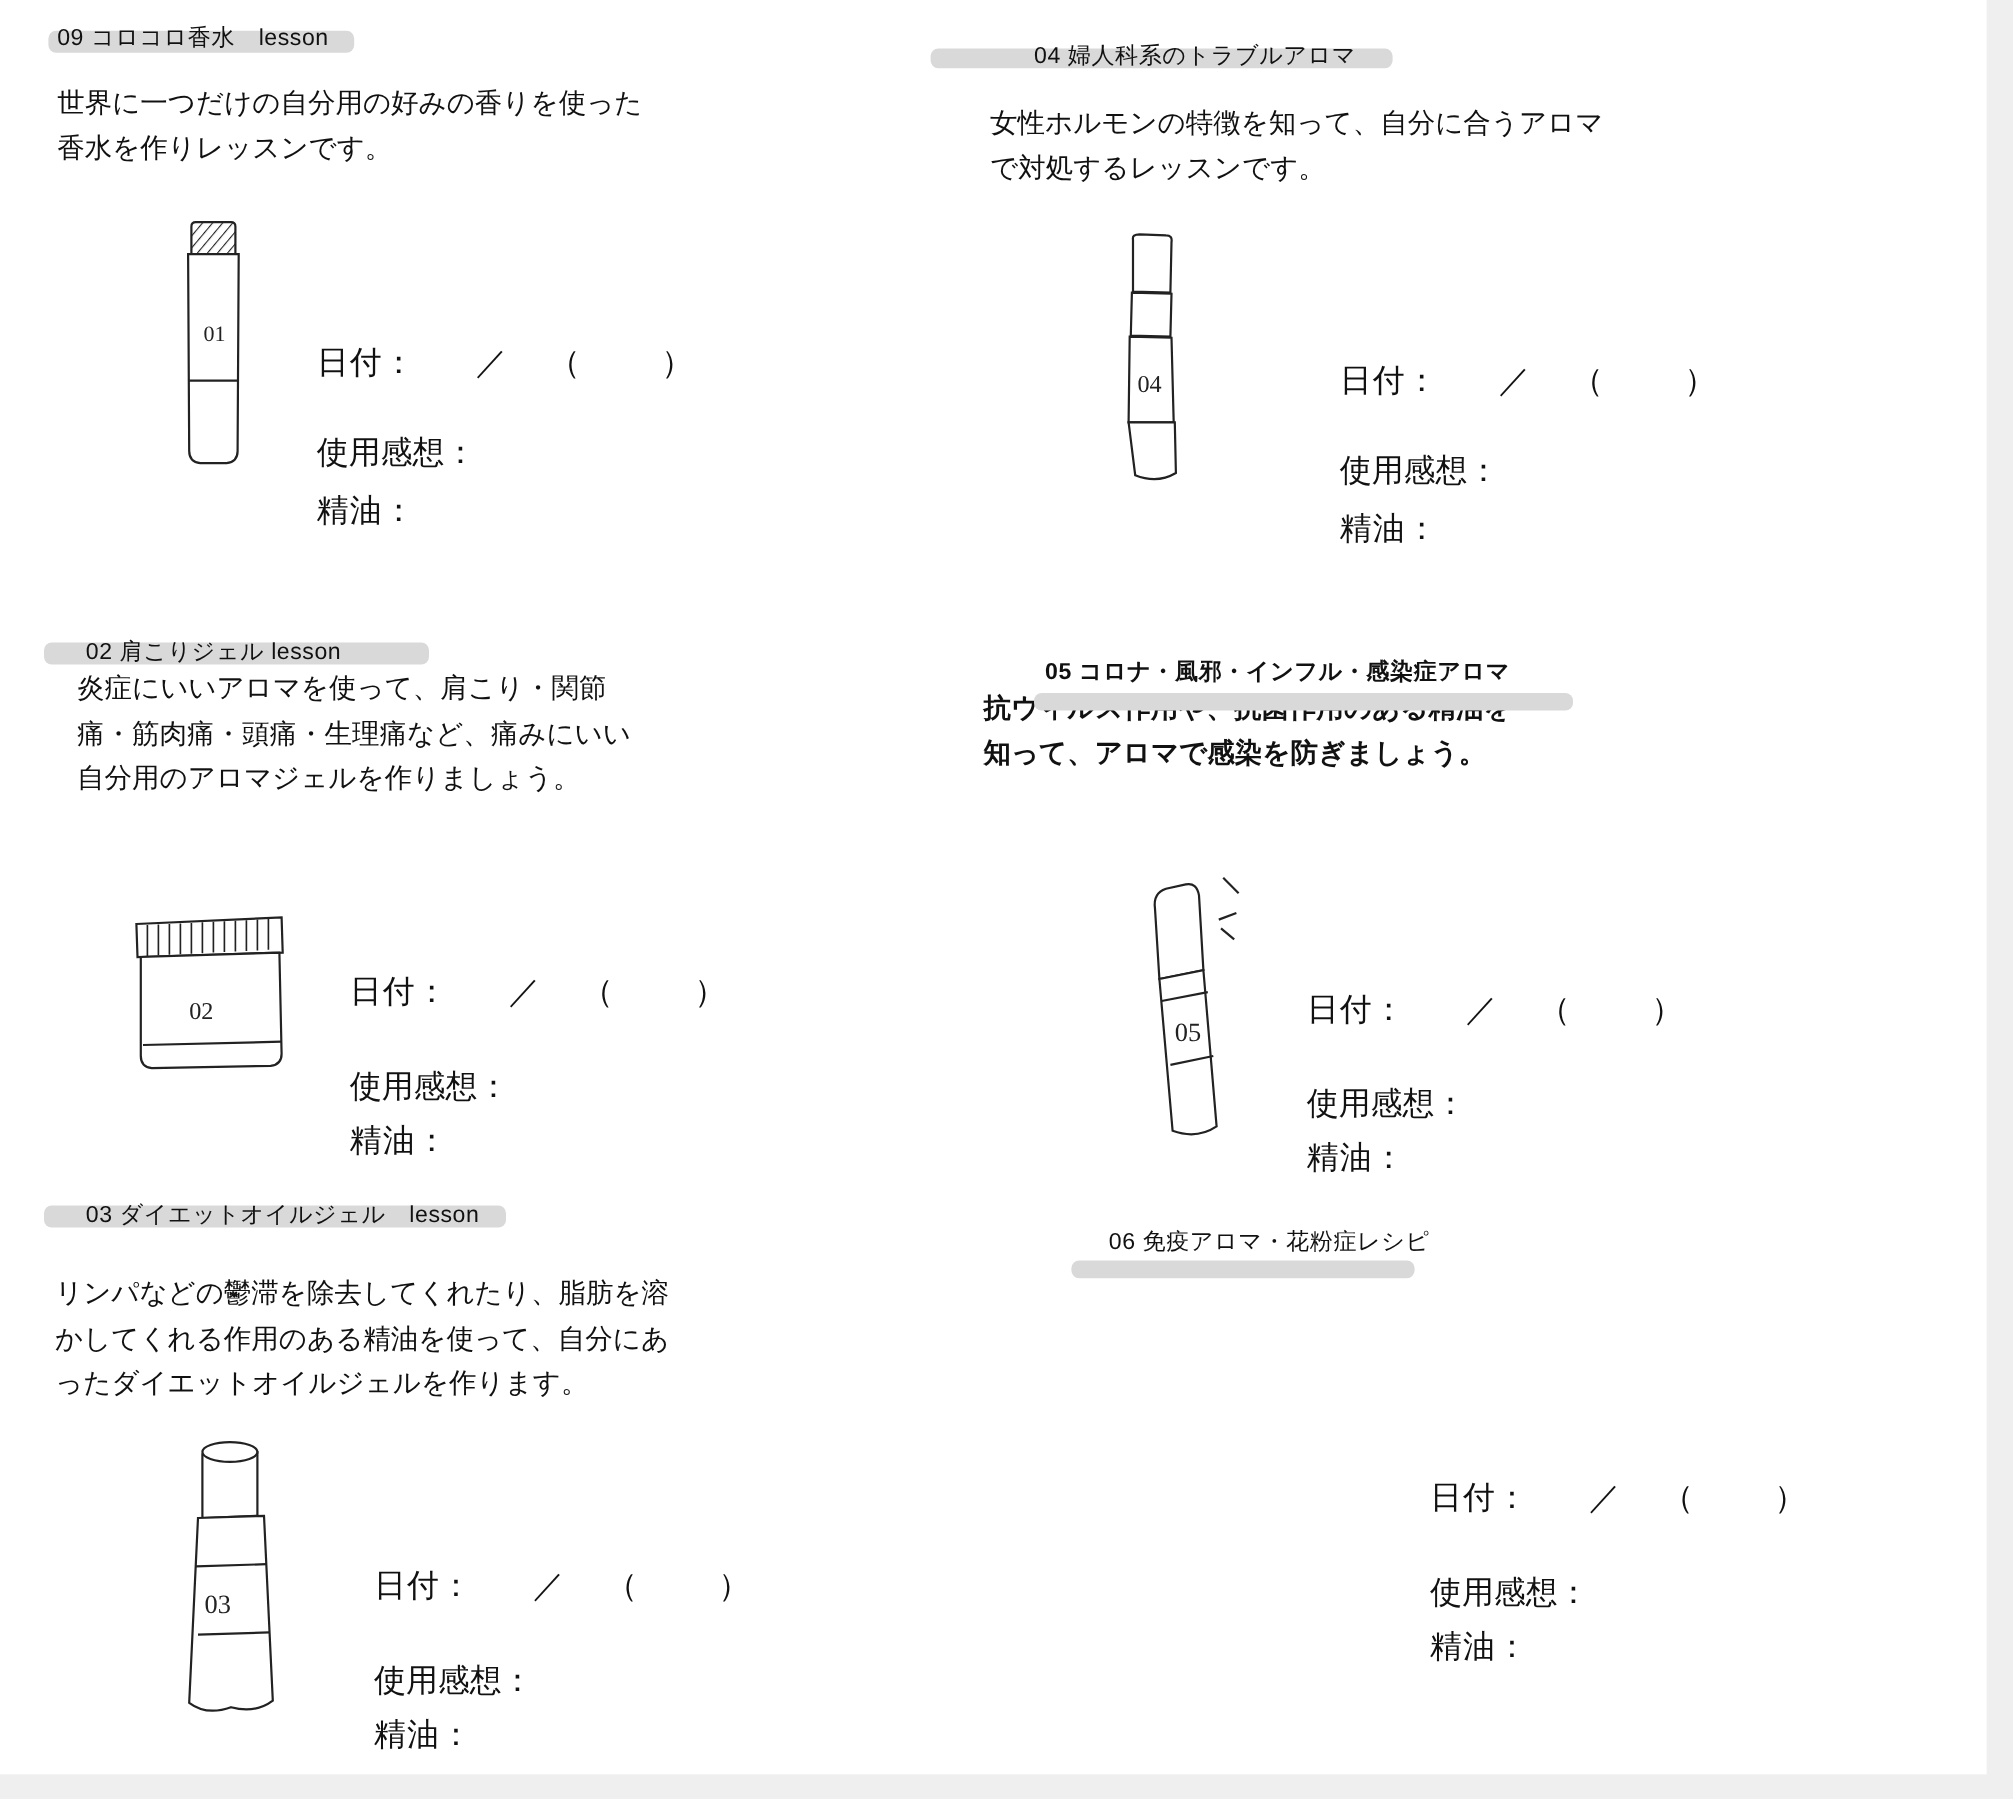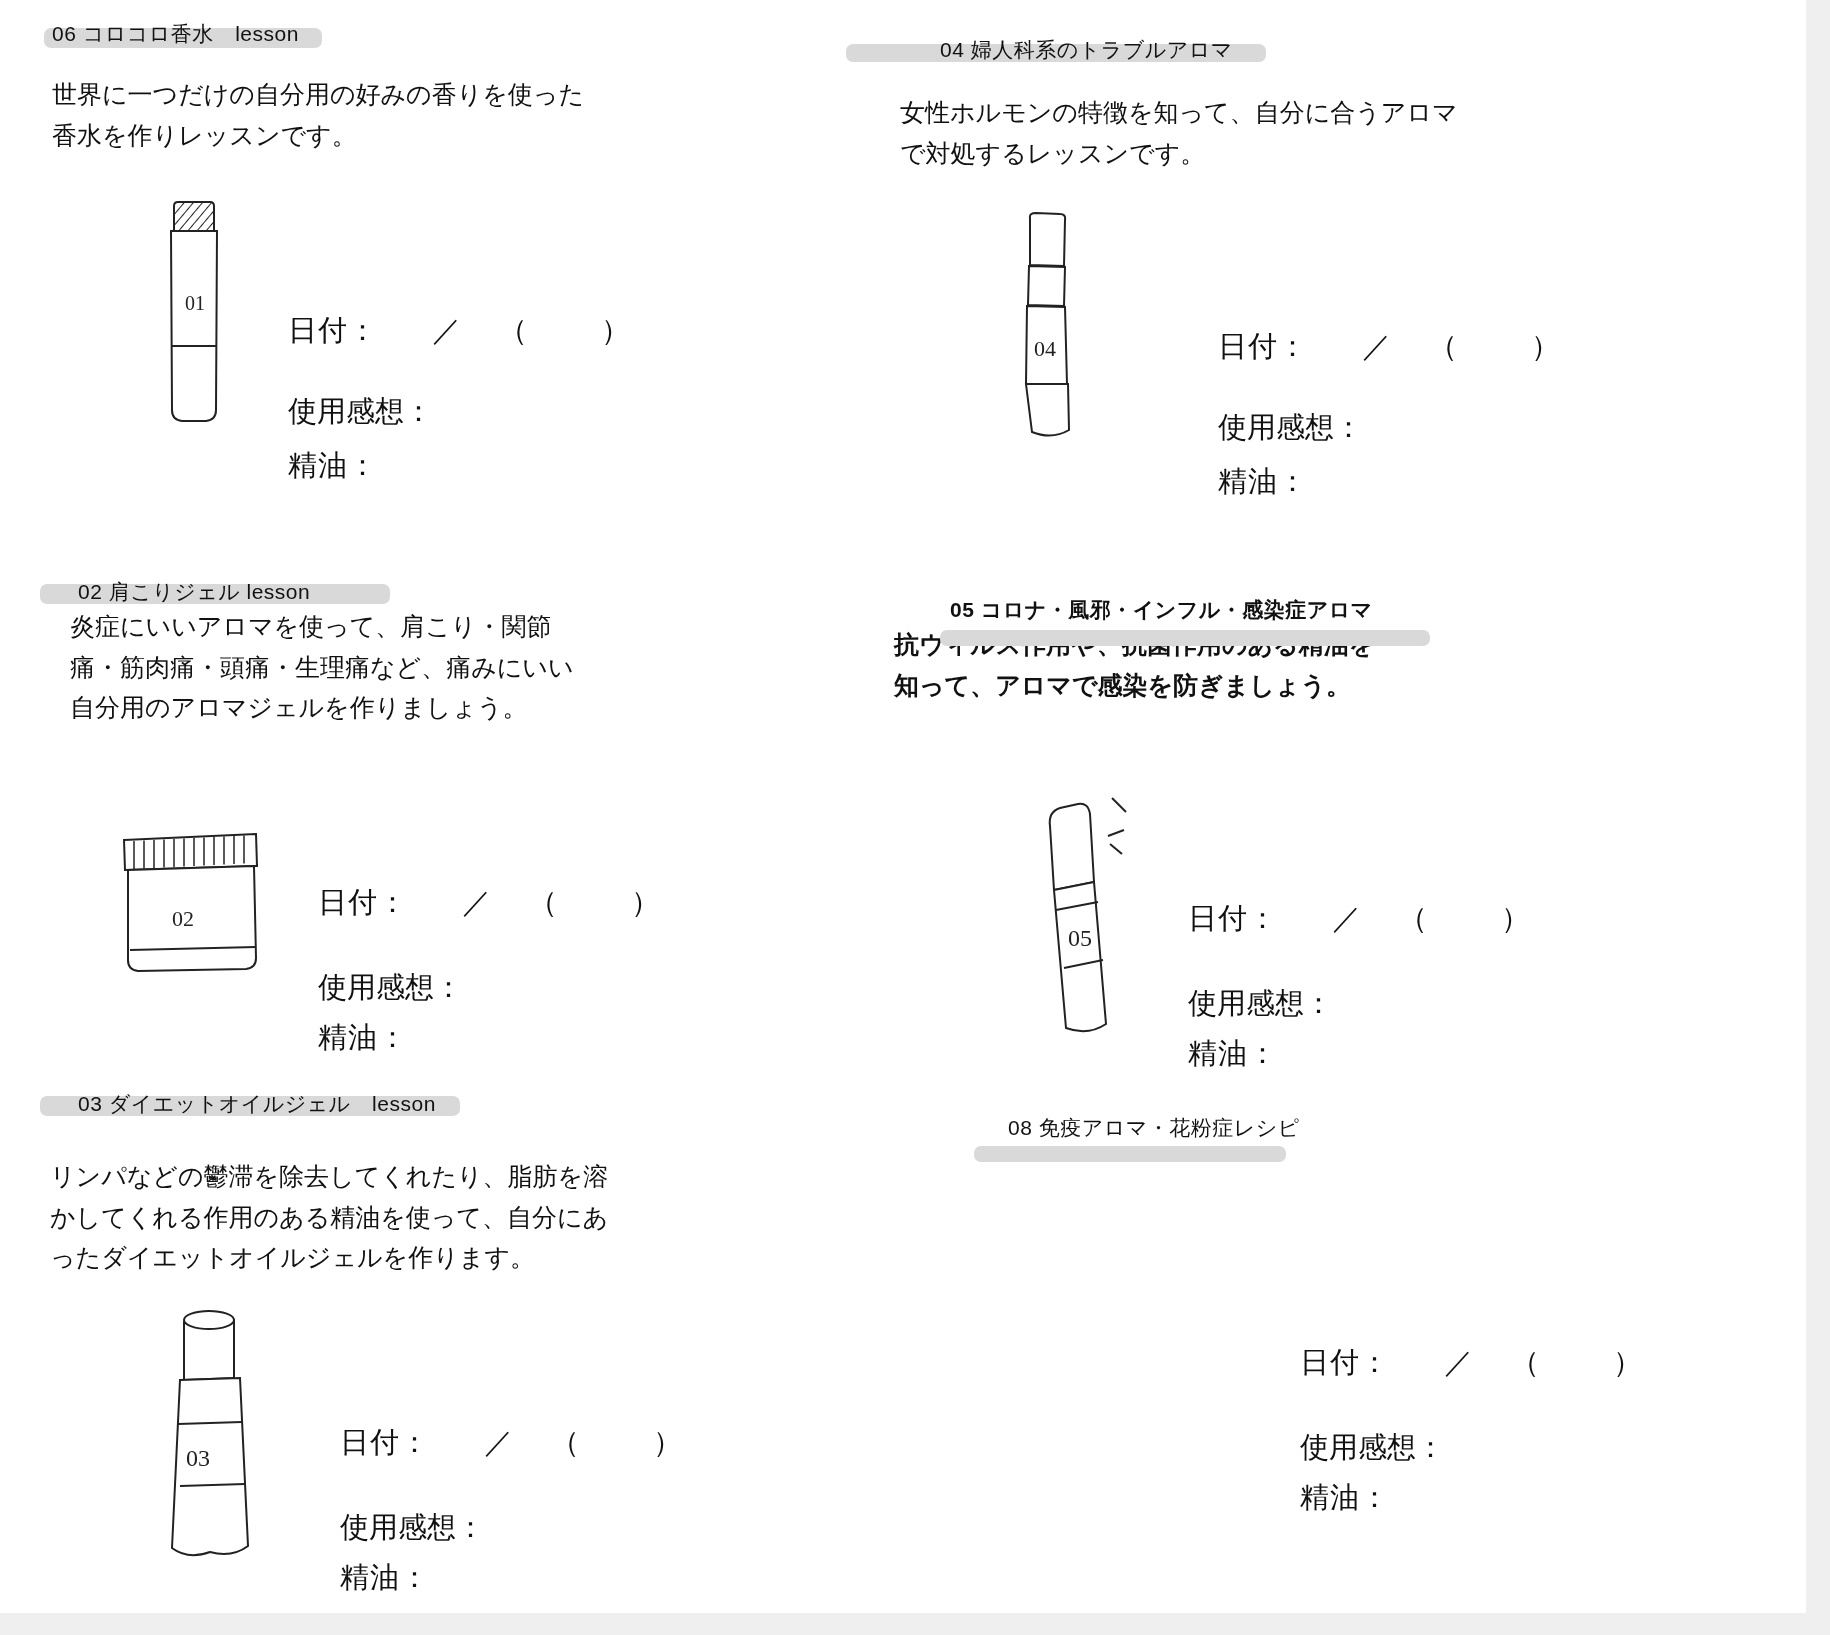--- a/index.html
+++ b/index.html
@@ -87,21 +87,21 @@
 <div class="page">
 
   <div class="gutter-right"></div>
   <div class="gutter-bottom"></div>
 
   <div class="col-left">
 
     <div class="block" style="left:52px; top:20px;">
       <div class="title-wrap">
         <span class="title-hl" style="left:-8px; top:8px; width:278px; height:20px;"></span>
-        <span class="title-text">06  コロコロ香水　lesson</span>
+        <span class="title-text">09  コロコロ香水　lesson</span>
       </div>
       <div class="desc" style="margin-top:26px;">世界に一つだけの自分用の好みの香りを使った
 香水を作りレッスンです。</div>
     </div>
 
     <div class="sketch" style="left:160px; top:198px;">
       <svg width="70" height="230" viewBox="0 0 70 230">
         <defs>
           <pattern id="hatch01" width="7" height="7" patternTransform="rotate(40)" patternUnits="userSpaceOnUse">
             <line x1="0" y1="0" x2="0" y2="7" stroke="#222" stroke-width="2"></line>
@@ -238,21 +238,21 @@
 
     <div class="fields" style="left:288px; top:790px;">
       <div class="row">日付：      ／    （        ）</div>
       <div class="row">精油：</div>
     </div>
     <div class="impression" style="left:288px; top:968px;">使用感想：</div>
 
     <div class="block" style="left:108px; top:1098px;">
       <div class="title-wrap">
         <span class="title-hl" style="left:-34px; top:32px; width:312px; height:16px;"></span>
-        <span class="title-text">08  免疫アロマ・花粉症レシピ</span>
+        <span class="title-text">06  免疫アロマ・花粉症レシピ</span>
       </div>
     </div>
 
     <div class="fields" style="left:400px; top:1234px;">
       <div class="row">日付：      ／    （        ）</div>
       <div class="row">精油：</div>
     </div>
     <div class="impression" style="left:400px; top:1412px;">使用感想：</div>
   </div>
 

